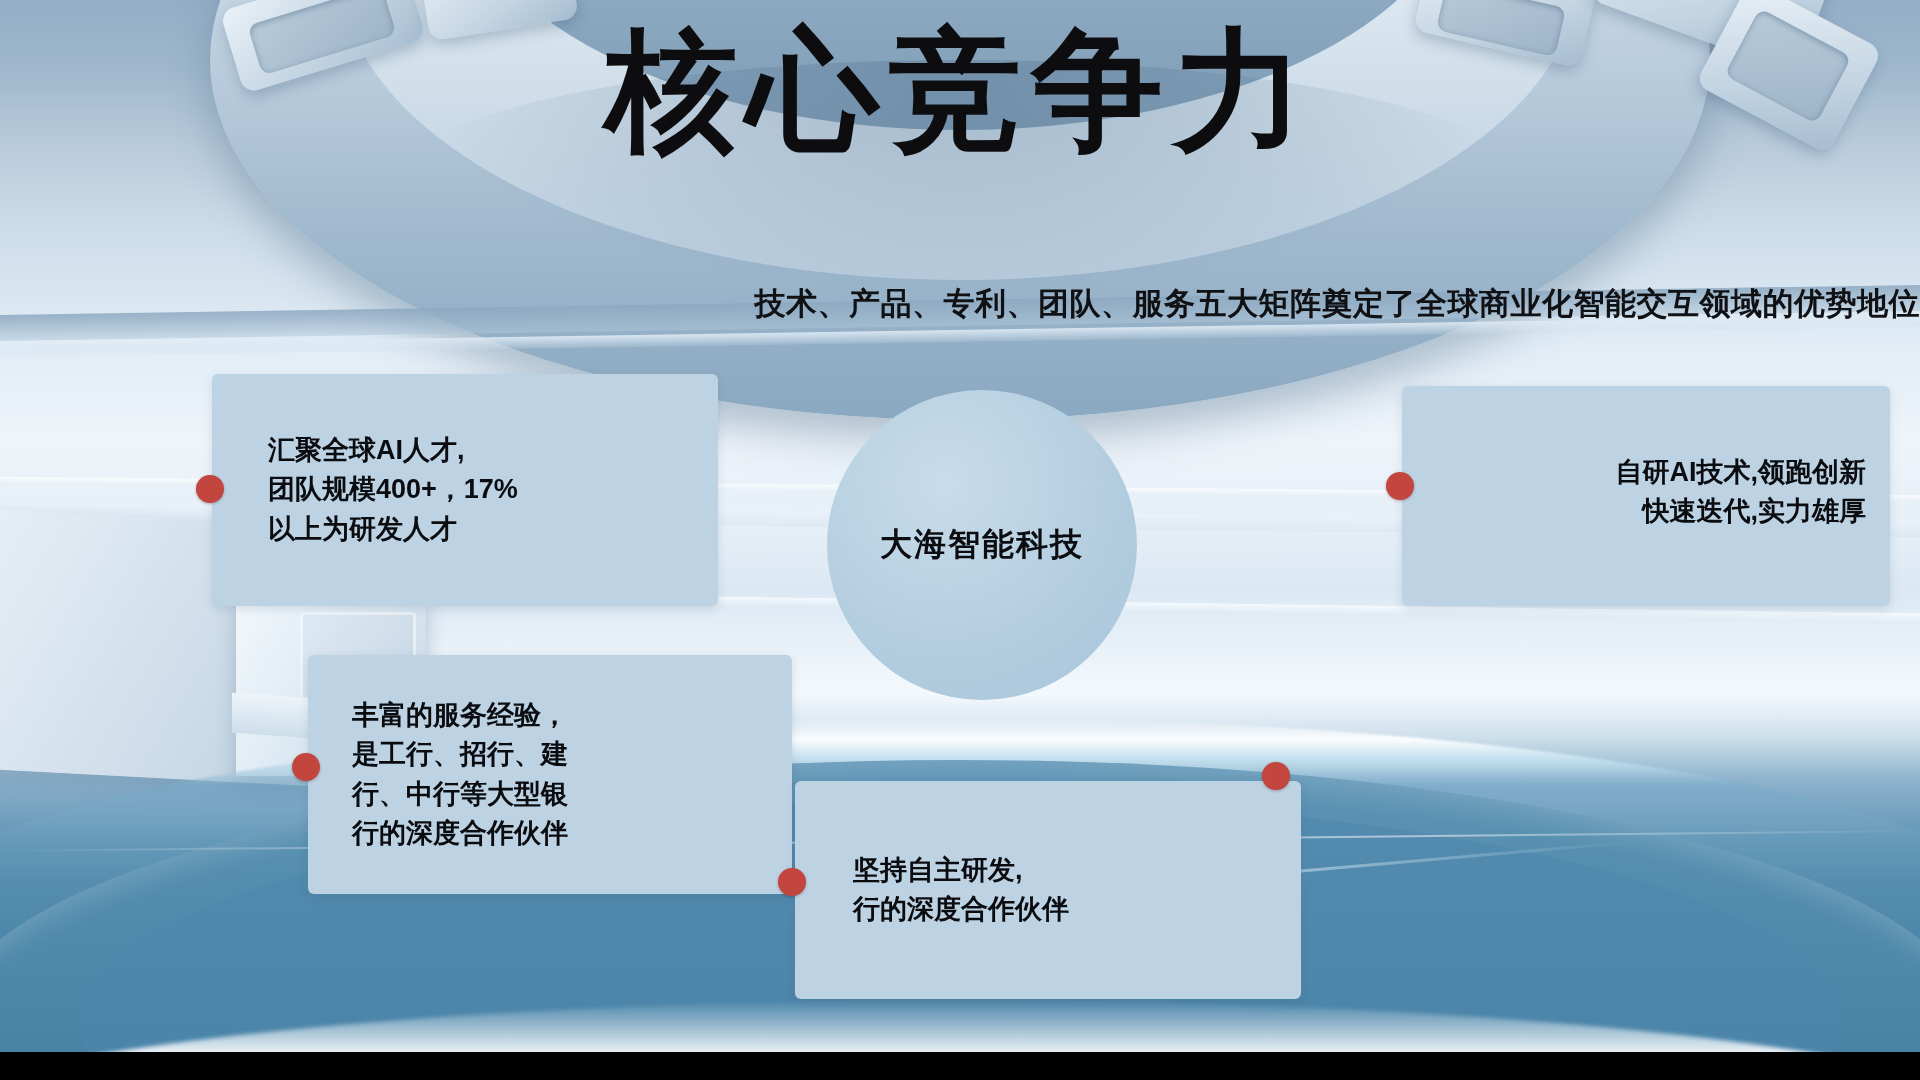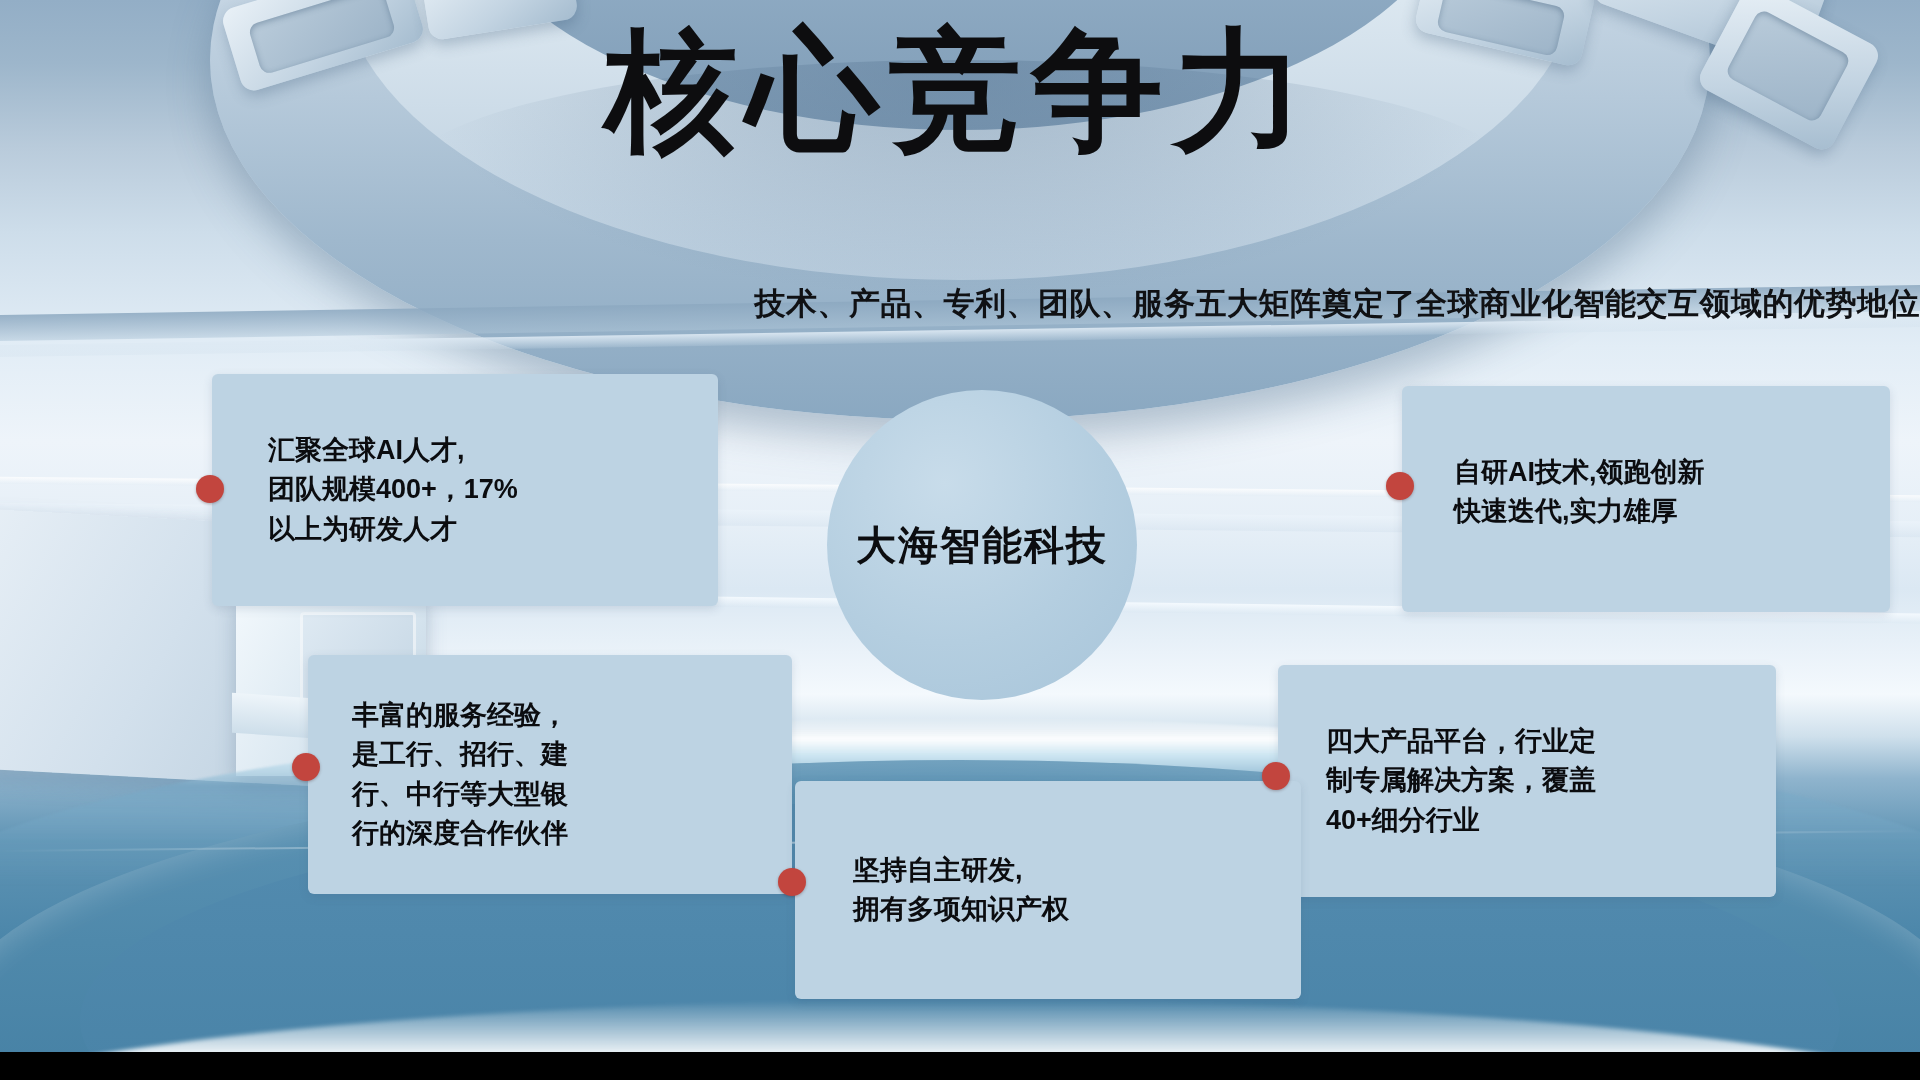--- a/index.html
+++ b/index.html
@@ -207,21 +207,21 @@
   .center-circle {
     position: absolute;
     left: 827px; top: 390px;
     width: 310px; height: 310px;
     border-radius: 50%;
     background: radial-gradient(circle at 38% 30%, #c8dcea 0%, #b4cee0 55%, #a7c4d9 100%);
     display: flex; align-items: center; justify-content: center;
     z-index: 5;
   }
   .center-circle-label {
-    font-size: 40px;
+    font-size: 32px;
     font-weight: 700;
     color: #0c0d10;
     letter-spacing: 2px;
     white-space: nowrap;
   }
 
   
   .card {
     position: absolute;
     background: #bdd3e3;
@@ -245,21 +245,21 @@
     border-radius: 50%;
     background: #c2453e;
     z-index: 8;
     box-shadow: 0 1px 3px rgba(60,20,20,0.3);
   }
 
   
   .card.c-tl  { left: 212px;  top: 374px; width: 424px; height: 232px; padding: 0 26px 0 56px; }
   .bullet.b-tl{ left: 196px;  top: 475px; }
 
-  .card.c-tr  { left: 1402px; top: 386px; width: 412px; height: 212px; padding: 0 24px 14px 52px; }
+  .card.c-tr  { left: 1402px; top: 386px; width: 412px; height: 212px; padding: 0 24px 8px 52px; text-align: right; }
   .bullet.b-tr{ left: 1386px; top: 472px; }
 
   .card.c-ml  { left: 308px;  top: 655px; width: 418px; height: 239px; padding: 0 22px 0 44px; }
   .bullet.b-ml{ left: 292px;  top: 753px; }
 
   .card.c-mr  { left: 1278px; top: 665px; width: 426px; height: 232px; padding: 0 24px 0 48px; }
   .bullet.b-mr{ left: 1262px; top: 762px; }
 
   .card.c-bc  { left: 795px;  top: 781px; width: 422px; height: 218px; padding: 0 26px 0 58px; }
   .bullet.b-bc{ left: 778px;  top: 868px; }
@@ -325,25 +325,20 @@
 
   <div class="bullet b-ml"></div>
   <div class="card c-ml">
     <div class="card-text">丰富的服务经验，
 是工行、招行、建
 行、中行等大型银
 行的深度合作伙伴</div>
   </div>
 
   <div class="bullet b-mr"></div>
-  <div class="card c-mr">
-    <div class="card-text">四大产品平台，行业定
-制专属解决方案，覆盖
-40+细分行业</div>
-  </div>
 
   <div class="bullet b-bc"></div>
   <div class="card c-bc">
     <div class="card-text">坚持自主研发,
-拥有多项知识产权</div>
+行的深度合作伙伴</div>
   </div>
 
 </div>
 
 </body></html>

